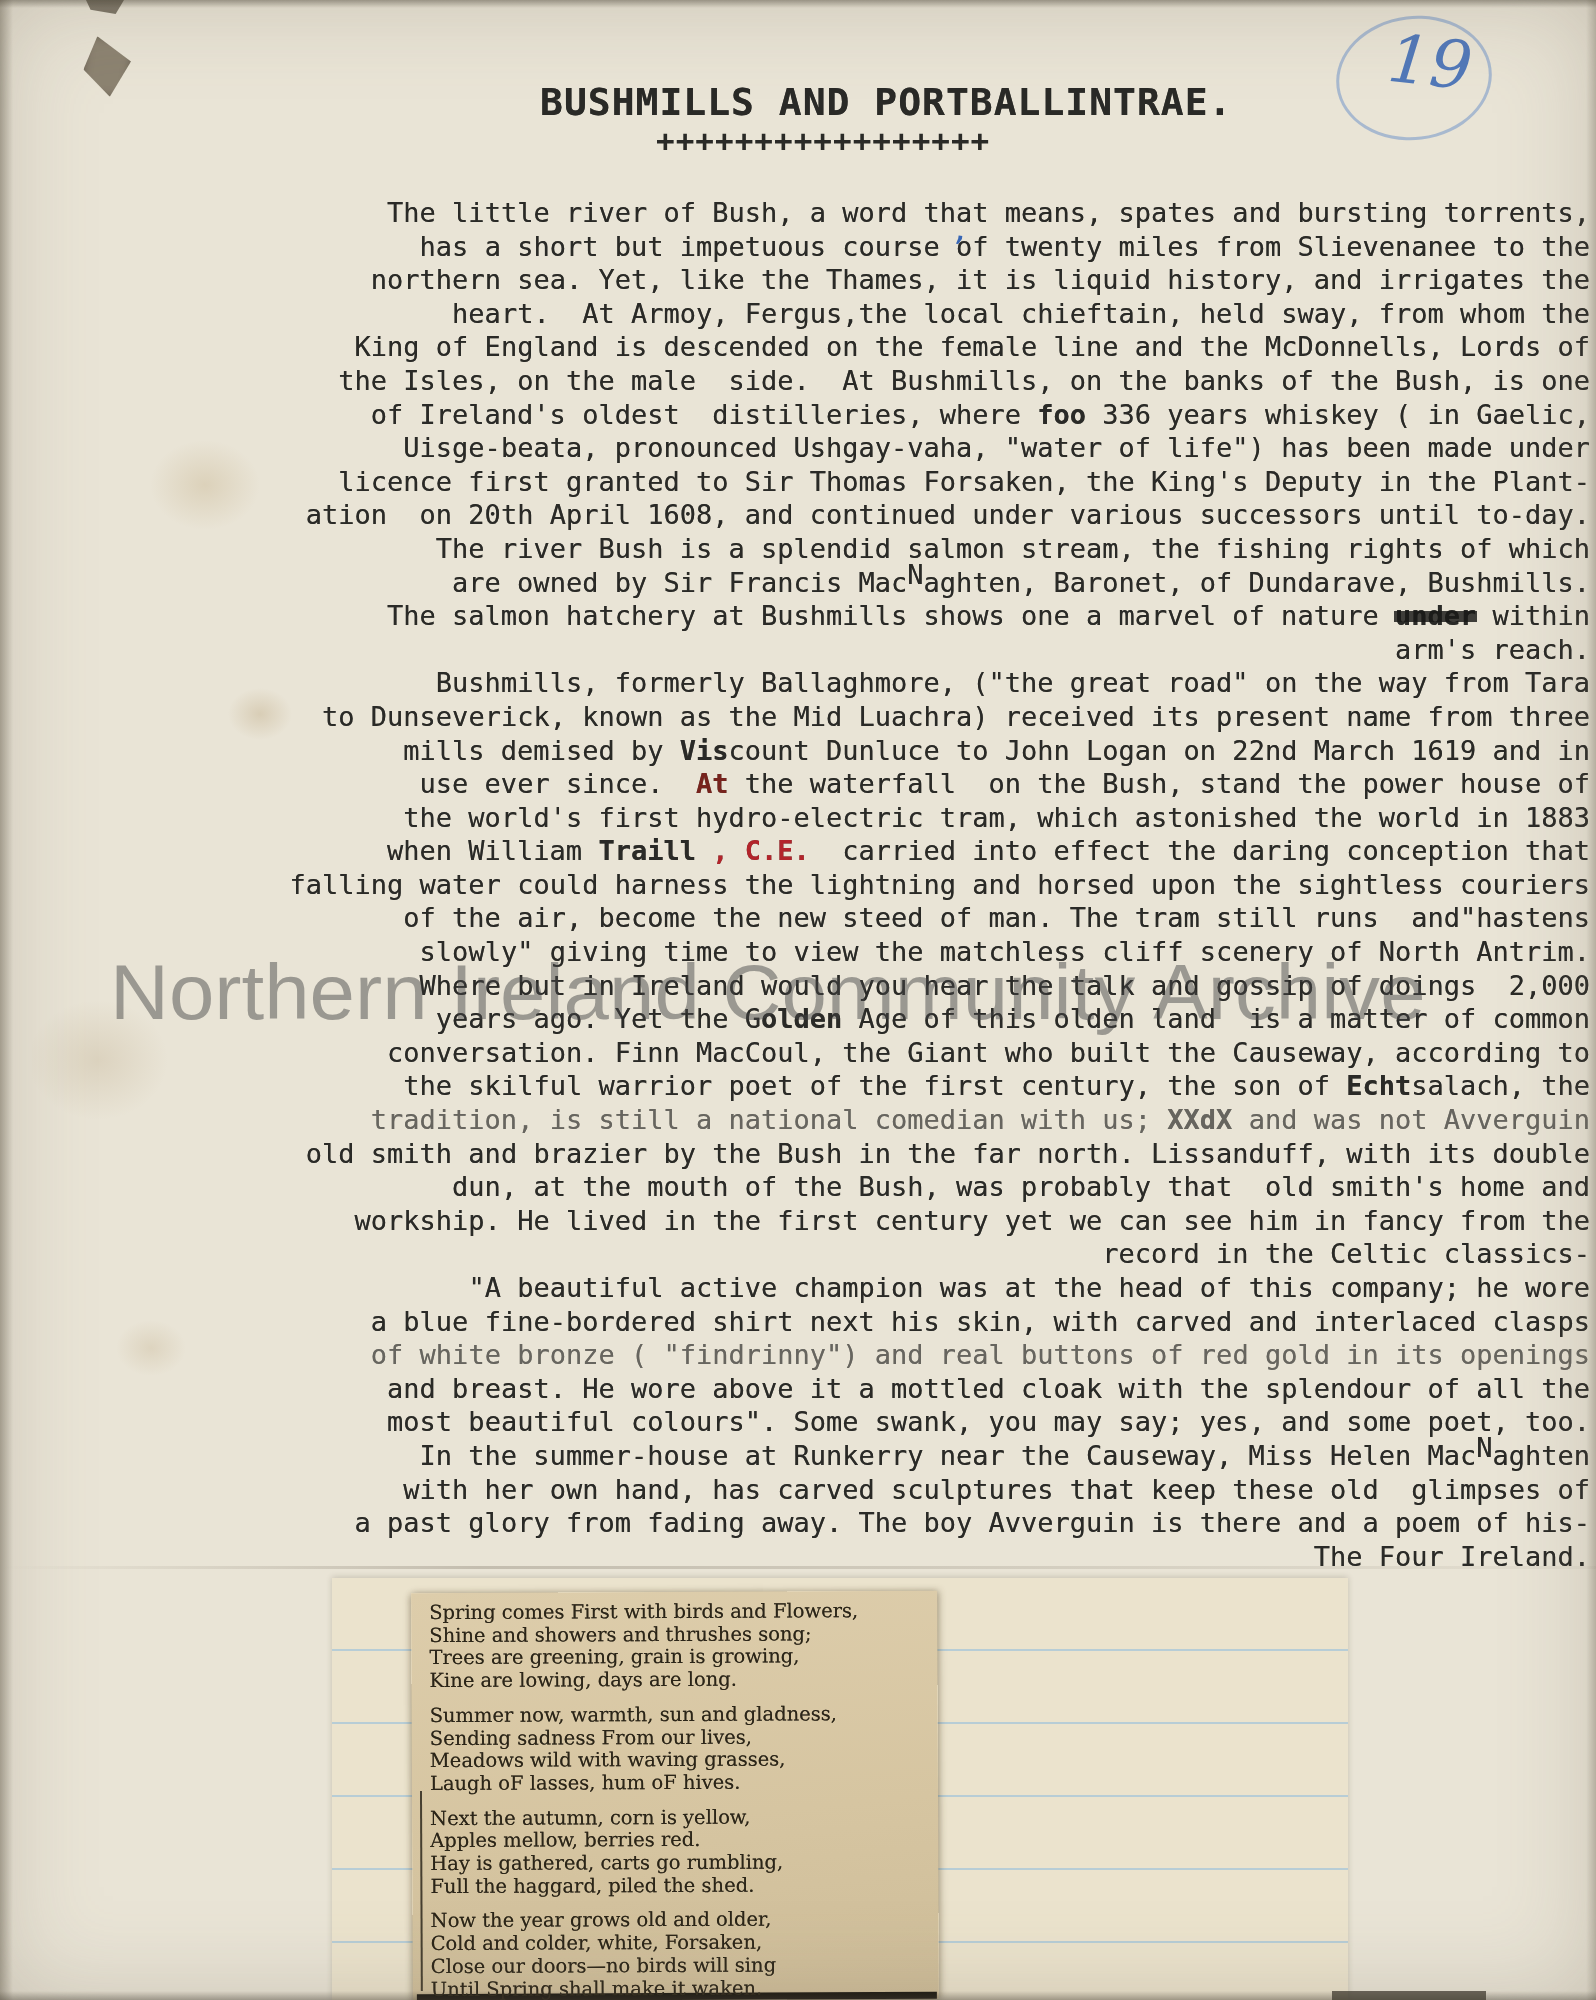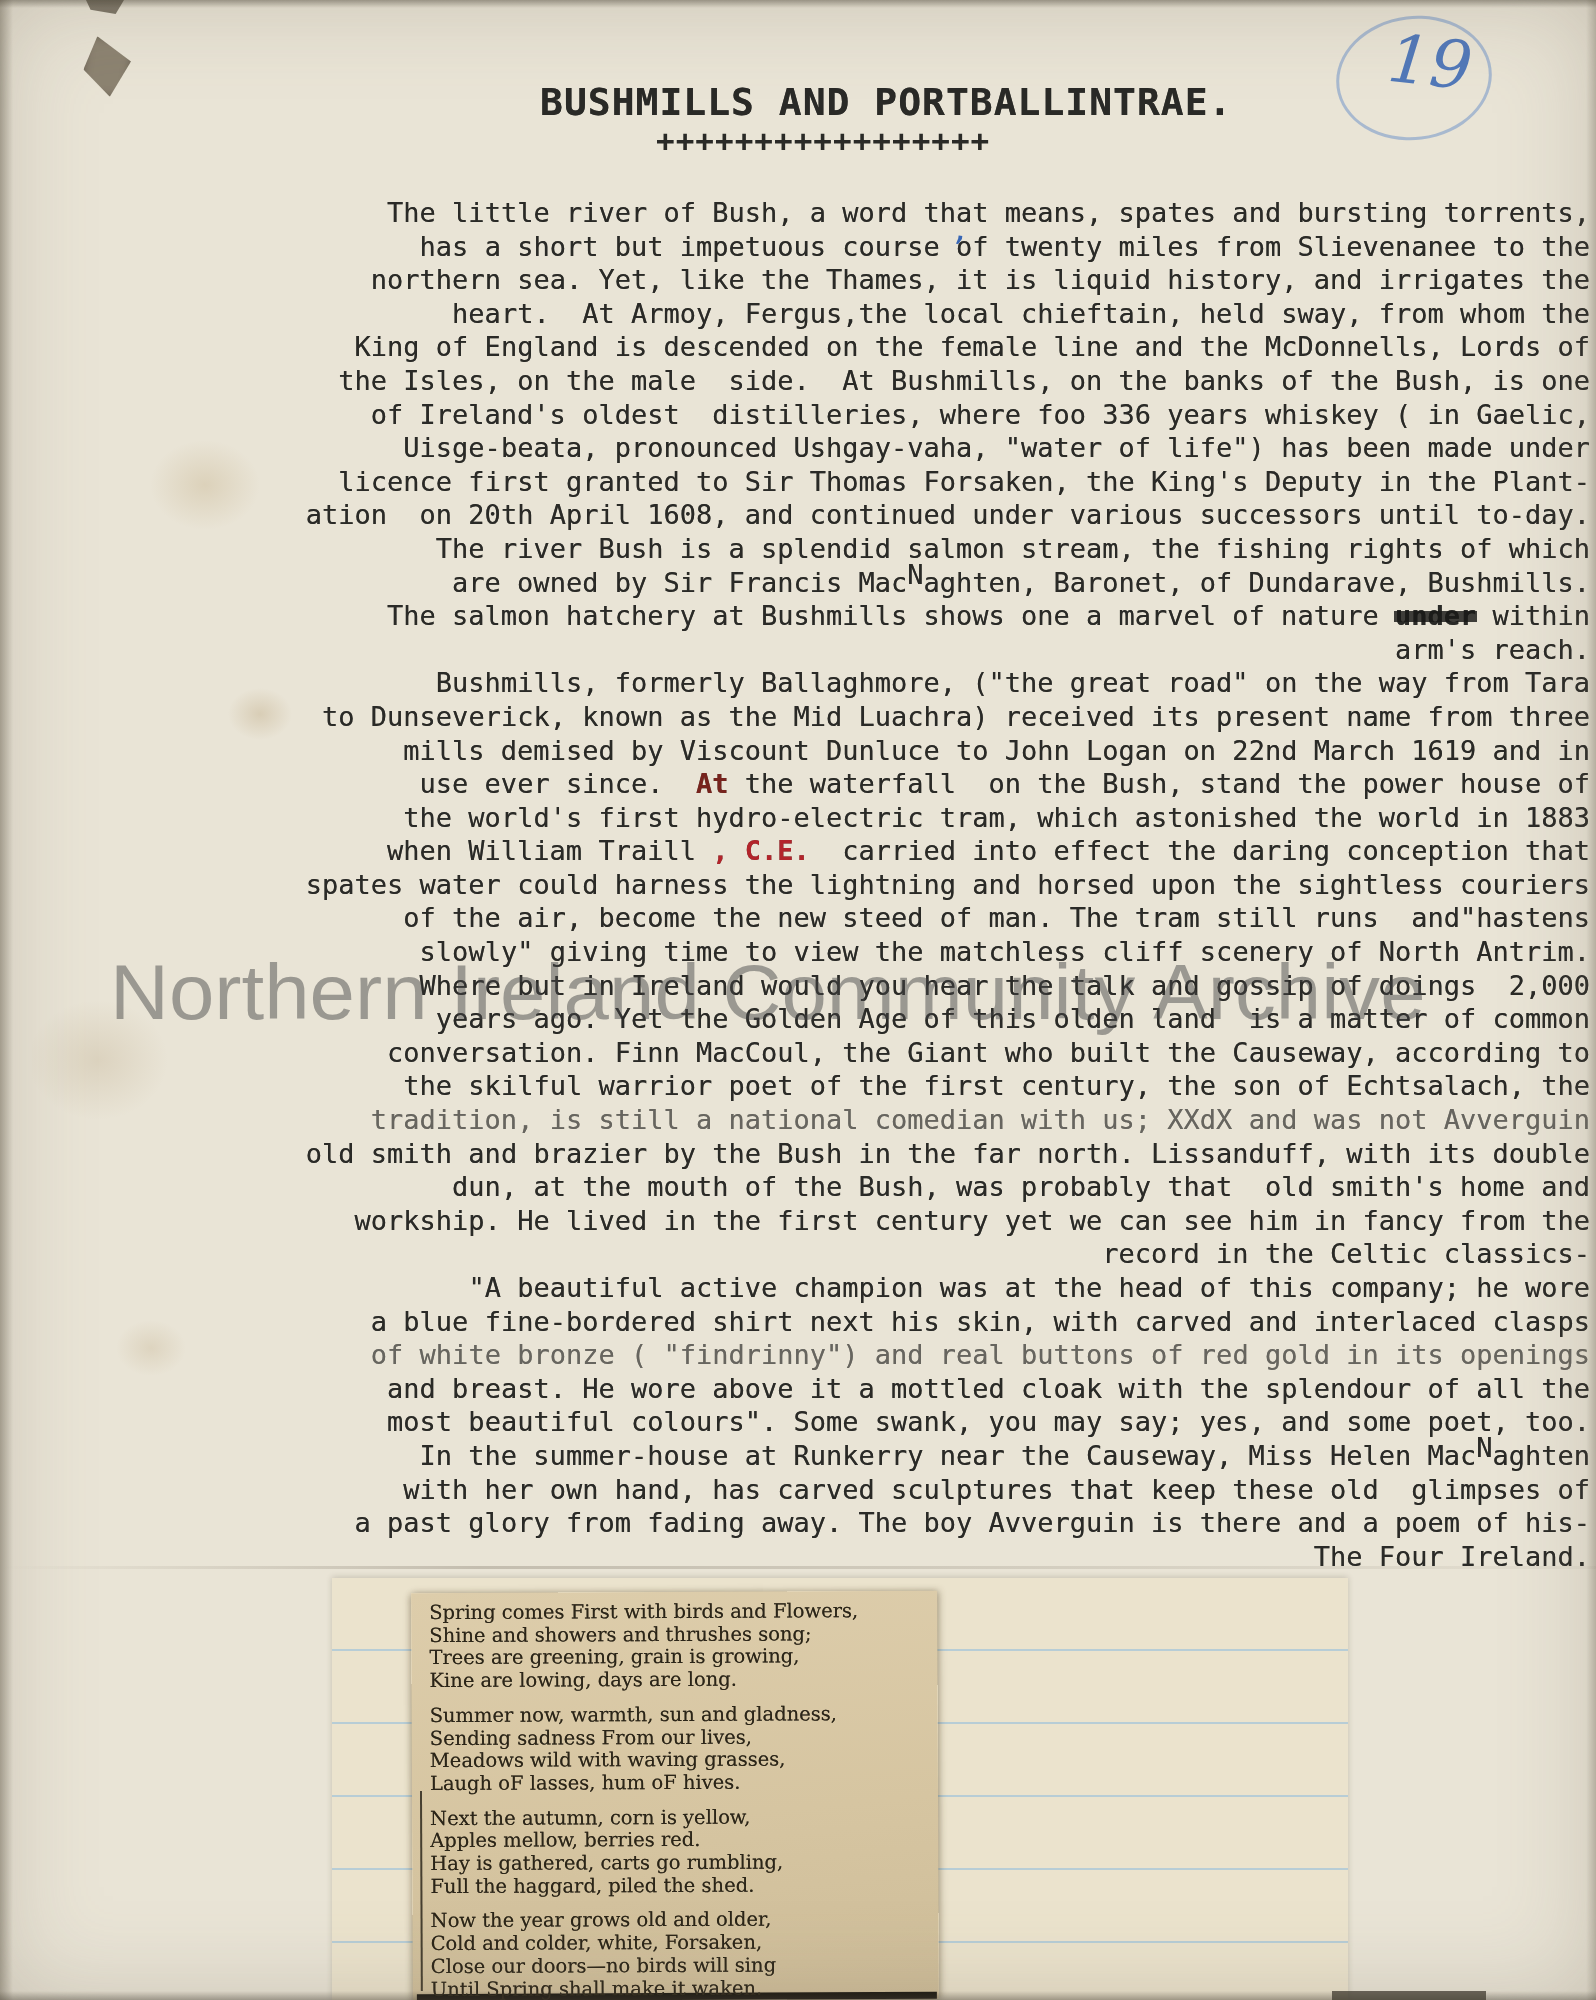--- a/index.html
+++ b/index.html
@@ -39,21 +39,21 @@
     font-size:38px;line-height:36px;font-weight:bold;letter-spacing:1px;color:var(--ink,#2a2a27);
     text-shadow:0 0 .6px rgba(20,20,20,.7);z-index:5;}
   .title-underline{position:absolute;left:656px;top:122px;font-family:"DejaVu Sans Mono",monospace;
     font-size:31px;line-height:36px;font-weight:bold;letter-spacing:1px;color:var(--ink,#2a2a27);z-index:5;}
 
   
   .body-text{position:absolute;left:245px;top:196px;width:1345px;z-index:5;}
   .tline{white-space:pre;font-family:"DejaVu Sans Mono",monospace;font-size:27px;line-height:33.6px;
     color:var(--ink,#2a2a27);text-shadow:0 0 .6px rgba(25,25,22,.65);text-align:right;}
   .tline.faint{opacity:.68;}
-  .d-ovr{font-weight:normal;}
+  .d-ovr{font-weight:bold;}
   .d-red{color:var(--red_ink,#b3242b);font-weight:bold;}
   .d-redk{color:var(--dark_red_ink,#77231d);font-weight:bold;}
   .d-strike{position:relative;font-weight:bold;}
   .d-strike::after{content:"";position:absolute;left:-1px;right:-1px;top:36%;height:36%;background:rgba(25,25,22,.82);}
   .d-sup{display:inline-block;transform:translateY(-8px);}
   .insert-mark{position:absolute;left:952px;top:212px;font-size:30px;color:var(--blue_pen,#3766b5);
     transform:rotate(8deg);z-index:6;font-family:"DejaVu Sans Mono",monospace;}
 
   
   .watermark{position:absolute;left:110px;top:948px;font-family:"Liberation Sans",sans-serif;
@@ -110,21 +110,21 @@
       <div class="tline">        The river Bush is a splendid salmon stream, the fishing rights of which</div>
       <div class="tline">are owned by Sir Francis Mac<span class="d-sup">N</span>aghten, Baronet, of Dundarave, Bushmills.</div>
       <div class="tline">The salmon hatchery at Bushmills shows one a marvel of nature <span class="d-strike">under</span> within</div>
       <div class="tline">arm's reach.</div>
       <div class="tline">        Bushmills, formerly Ballaghmore, ("the great road" on the way from Tara</div>
       <div class="tline">to Dunseverick, known as the Mid Luachra) received its present name from three</div>
       <div class="tline">mills demised by <span class="d-ovr">Vis</span>count Dunluce to John Logan on 22nd March 1619 and in</div>
       <div class="tline">use ever since.  <span class="d-redk">At</span> the waterfall  on the Bush, stand the power house of</div>
       <div class="tline">the world's first hydro-electric tram, which astonished the world in 1883</div>
       <div class="tline">when William <span class="d-ovr">Traill</span> <span class="d-red">, C.E.</span>  carried into effect the daring conception that</div>
-      <div class="tline">spates water could harness the lightning and horsed upon the sightless couriers</div>
+      <div class="tline">falling water could harness the lightning and horsed upon the sightless couriers</div>
       <div class="tline">of the air, become the new steed of man. The tram still runs  and"hastens</div>
       <div class="tline">slowly" giving time to view the matchless cliff scenery of North Antrim.</div>
       <div class="tline">      Where but in Ireland would you hear the talk and gossip of doings  2,000</div>
       <div class="tline">years ago. Yet the G<span class="d-ovr">olden</span> Age of this olden land  is a matter of common</div>
       <div class="tline">conversation. Finn MacCoul, the Giant who built the Causeway, according to</div>
       <div class="tline">the skilful warrior poet of the first century, the son of <span class="d-ovr">Echt</span>salach, the</div>
       <div class="tline faint">tradition, is still a national comedian with us; <span class="d-ovr">XXdX</span> and was not Avverguin</div>
       <div class="tline">old smith and brazier by the Bush in the far north. Lissanduff, with its double</div>
       <div class="tline">dun, at the mouth of the Bush, was probably that  old smith's home and</div>
       <div class="tline">workship. He lived in the first century yet we can see him in fancy from the</div>

